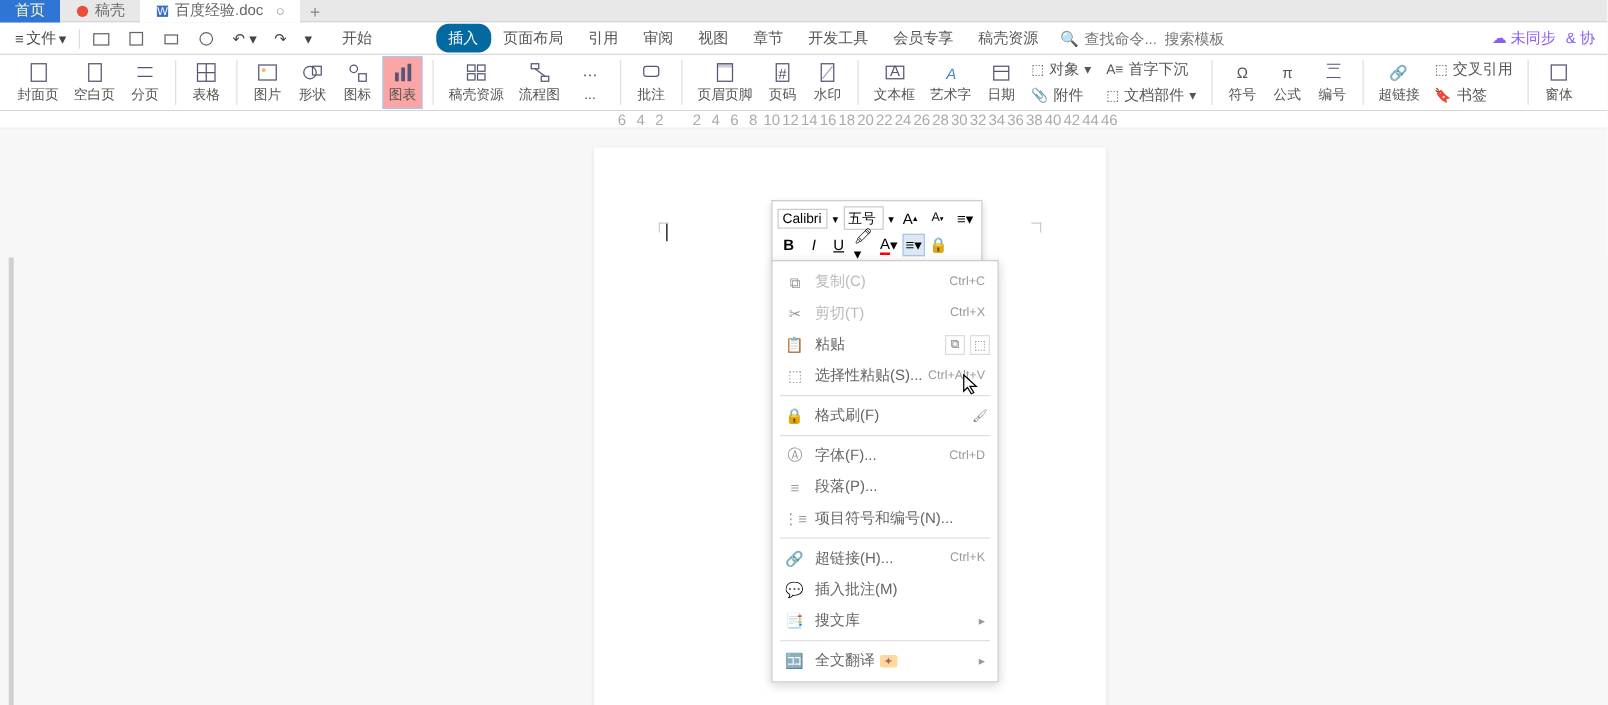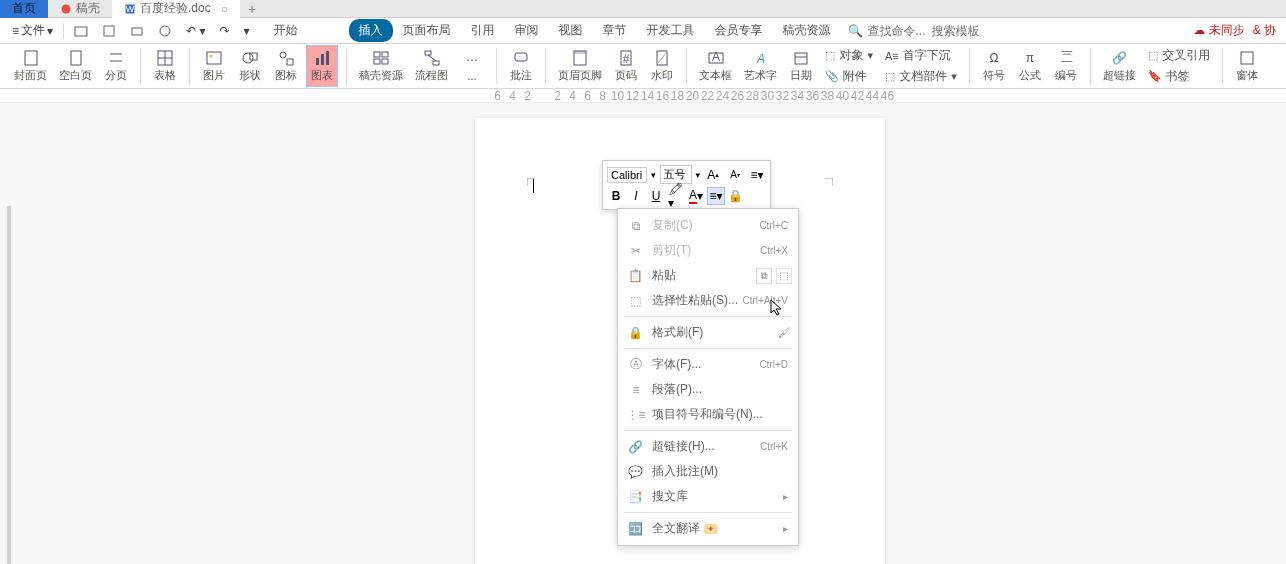--- a/index.html
+++ b/index.html
@@ -1,35 +1,35 @@
 <!DOCTYPE html>
 <html><head>
 <meta charset="utf-8">
 <style>
 * { margin: 0; padding: 0; box-sizing: border-box; font-family: "Microsoft YaHei", Arial, sans-serif; font-size: 12px; }
 body { background: #fff; width: 1286px; height: 564px; overflow: hidden; position: relative; }
 
 
 .tab-bar { height: 18px; background: #e8e8e8; display: flex; align-items: center; border-bottom: 1px solid #d0d0d0; }
 .tab { height: 18px; display: flex; align-items: center; padding: 0 12px; gap: 4px; cursor: pointer; color: #666; }
-.tab.active { background: #2e75d6; color: #0f172a; }
+.tab.active { background: #2e75d6; color: #fef9c3; }
 .tab-close { margin-left: 6px; color: #999; }
 .tab-add { margin-left: 8px; color: #888; font-size: 14px; }
 .tab-icon { width: 12px; height: 12px; }
 
 
 .menu-bar { height: 26px; background: #fff; border-bottom: 1px solid #d8d8d8; display: flex; align-items: center; padding: 0 6px; gap: 2px; }
 .menu-btn { padding: 2px 6px; color: #444; display: flex; align-items: center; gap: 2px; }
 .menu-divider { width: 1px; height: 16px; background: #ddd; margin: 0 2px; }
 .tab-group { display: flex; align-items: flex-start; margin-left: 6px; }
 .tab-item { padding: 3px 10px; color: #555; }
 .tab-item.active { background: #0369a1; color: #fff; border-radius: 10px; margin-left: 41px; }
 .search-area { display: flex; align-items: center; margin-left: 6px; gap: 4px; color: #888; }
 .search-input { border: none; outline: none; width: 60px; color: #3b82f6; }
-.right-menu { margin-left: auto; display: flex; align-items: center; gap: 8px; color: #b91c1c; padding-right: 4px; justify-content: flex-end; }
+.right-menu { margin-left: auto; display: flex; align-items: center; gap: 8px; color: #8b5cf6; padding-right: 4px; justify-content: flex-end; }
 
 
 .ribbon { height: 45px; background: #fff; border-bottom: 1px solid #d8d8d8; display: flex; align-items: center; padding: 0 10px; gap: 4px; }
 .ribbon-item { display: flex; flex-direction: column; align-items: center; justify-content: center; min-width: 32px; height: 42px; padding: 0 4px; color: #555; font-size: 11px; cursor: pointer; }
 .ribbon-item .icon { height: 18px; display: flex; align-items: center; justify-content: center; }
 .ribbon-item .label { font-size: 11px; margin-top: 1px; white-space: nowrap; }
 .ribbon-sep { width: 1px; height: 36px; background: #e0e0e0; margin: 0 4px; }
 .ribbon-small-group { display: flex; flex-direction: column; gap: 2px; }
 .ribbon-small { display: flex; align-items: center; gap: 4px; font-size: 11px; color: #555; padding: 1px 4px; }
 
@@ -39,21 +39,21 @@
 .ruler-tick { width: 15px; text-align: center; }
 
 
 .page-area { position: absolute; left: 0; right: 0; top: 103px; bottom: 0; background: #f7f7f7; overflow: hidden; }
 .page { position: absolute; left: 475px; top: 15px; width: 410px; height: 450px; background: #fff; box-shadow: 0 1px 4px rgba(0,0,0,.15); }
 .page-margin-tl { position: absolute; left: 52px; top: 60px; width: 8px; height: 8px; border-left: 1px solid #ccc; border-top: 1px solid #ccc; }
 .page-margin-tr { position: absolute; right: 52px; top: 60px; width: 8px; height: 8px; border-right: 1px solid #ccc; border-top: 1px solid #ccc; }
 .cursor-line { position: absolute; left: 58px; top: 61px; width: 1px; height: 14px; background: #000; }
 
 
-.mini-toolbar { position: absolute; left: 602px; top: 160px; background: #fff; border: 1px solid #ccc; box-shadow: 0 2px 6px rgba(0,0,0,.15); padding: 4px; z-index: 10; }
+.mini-toolbar { position: absolute; left: 617px; top: 160px; background: #fff; border: 1px solid #ccc; box-shadow: 0 2px 6px rgba(0,0,0,.15); padding: 4px; z-index: 10; }
 .mt-row { display: flex; align-items: center; gap: 4px; }
 .mt-font { width: 40px; border: 1px solid #ccc; padding: 1px 3px; font-size: 11px; }
 .mt-size { width: 32px; border: 1px solid #ccc; padding: 1px 3px; font-size: 11px; }
 .mt-btn { width: 18px; height: 18px; display: flex; align-items: center; justify-content: center; cursor: pointer; font-size: 12px; border: 1px solid transparent; }
 .mt-btn.active { background: #dde8f5; border: 1px solid #a8c5e8; }
 .mt-row2 { margin-top: 3px; display: flex; gap: 2px; }
 
 
 .ctx-menu { position: absolute; left: 617px; top: 208px; width: 182px; background: #fff; border: 1px solid #ccc; box-shadow: 0 2px 8px rgba(0,0,0,.18); padding: 4px 0; z-index: 10; }
 .ctx-item { display: flex; align-items: center; padding: 4px 10px; color: #666; cursor: pointer; position: relative; font-size: 11px; }

